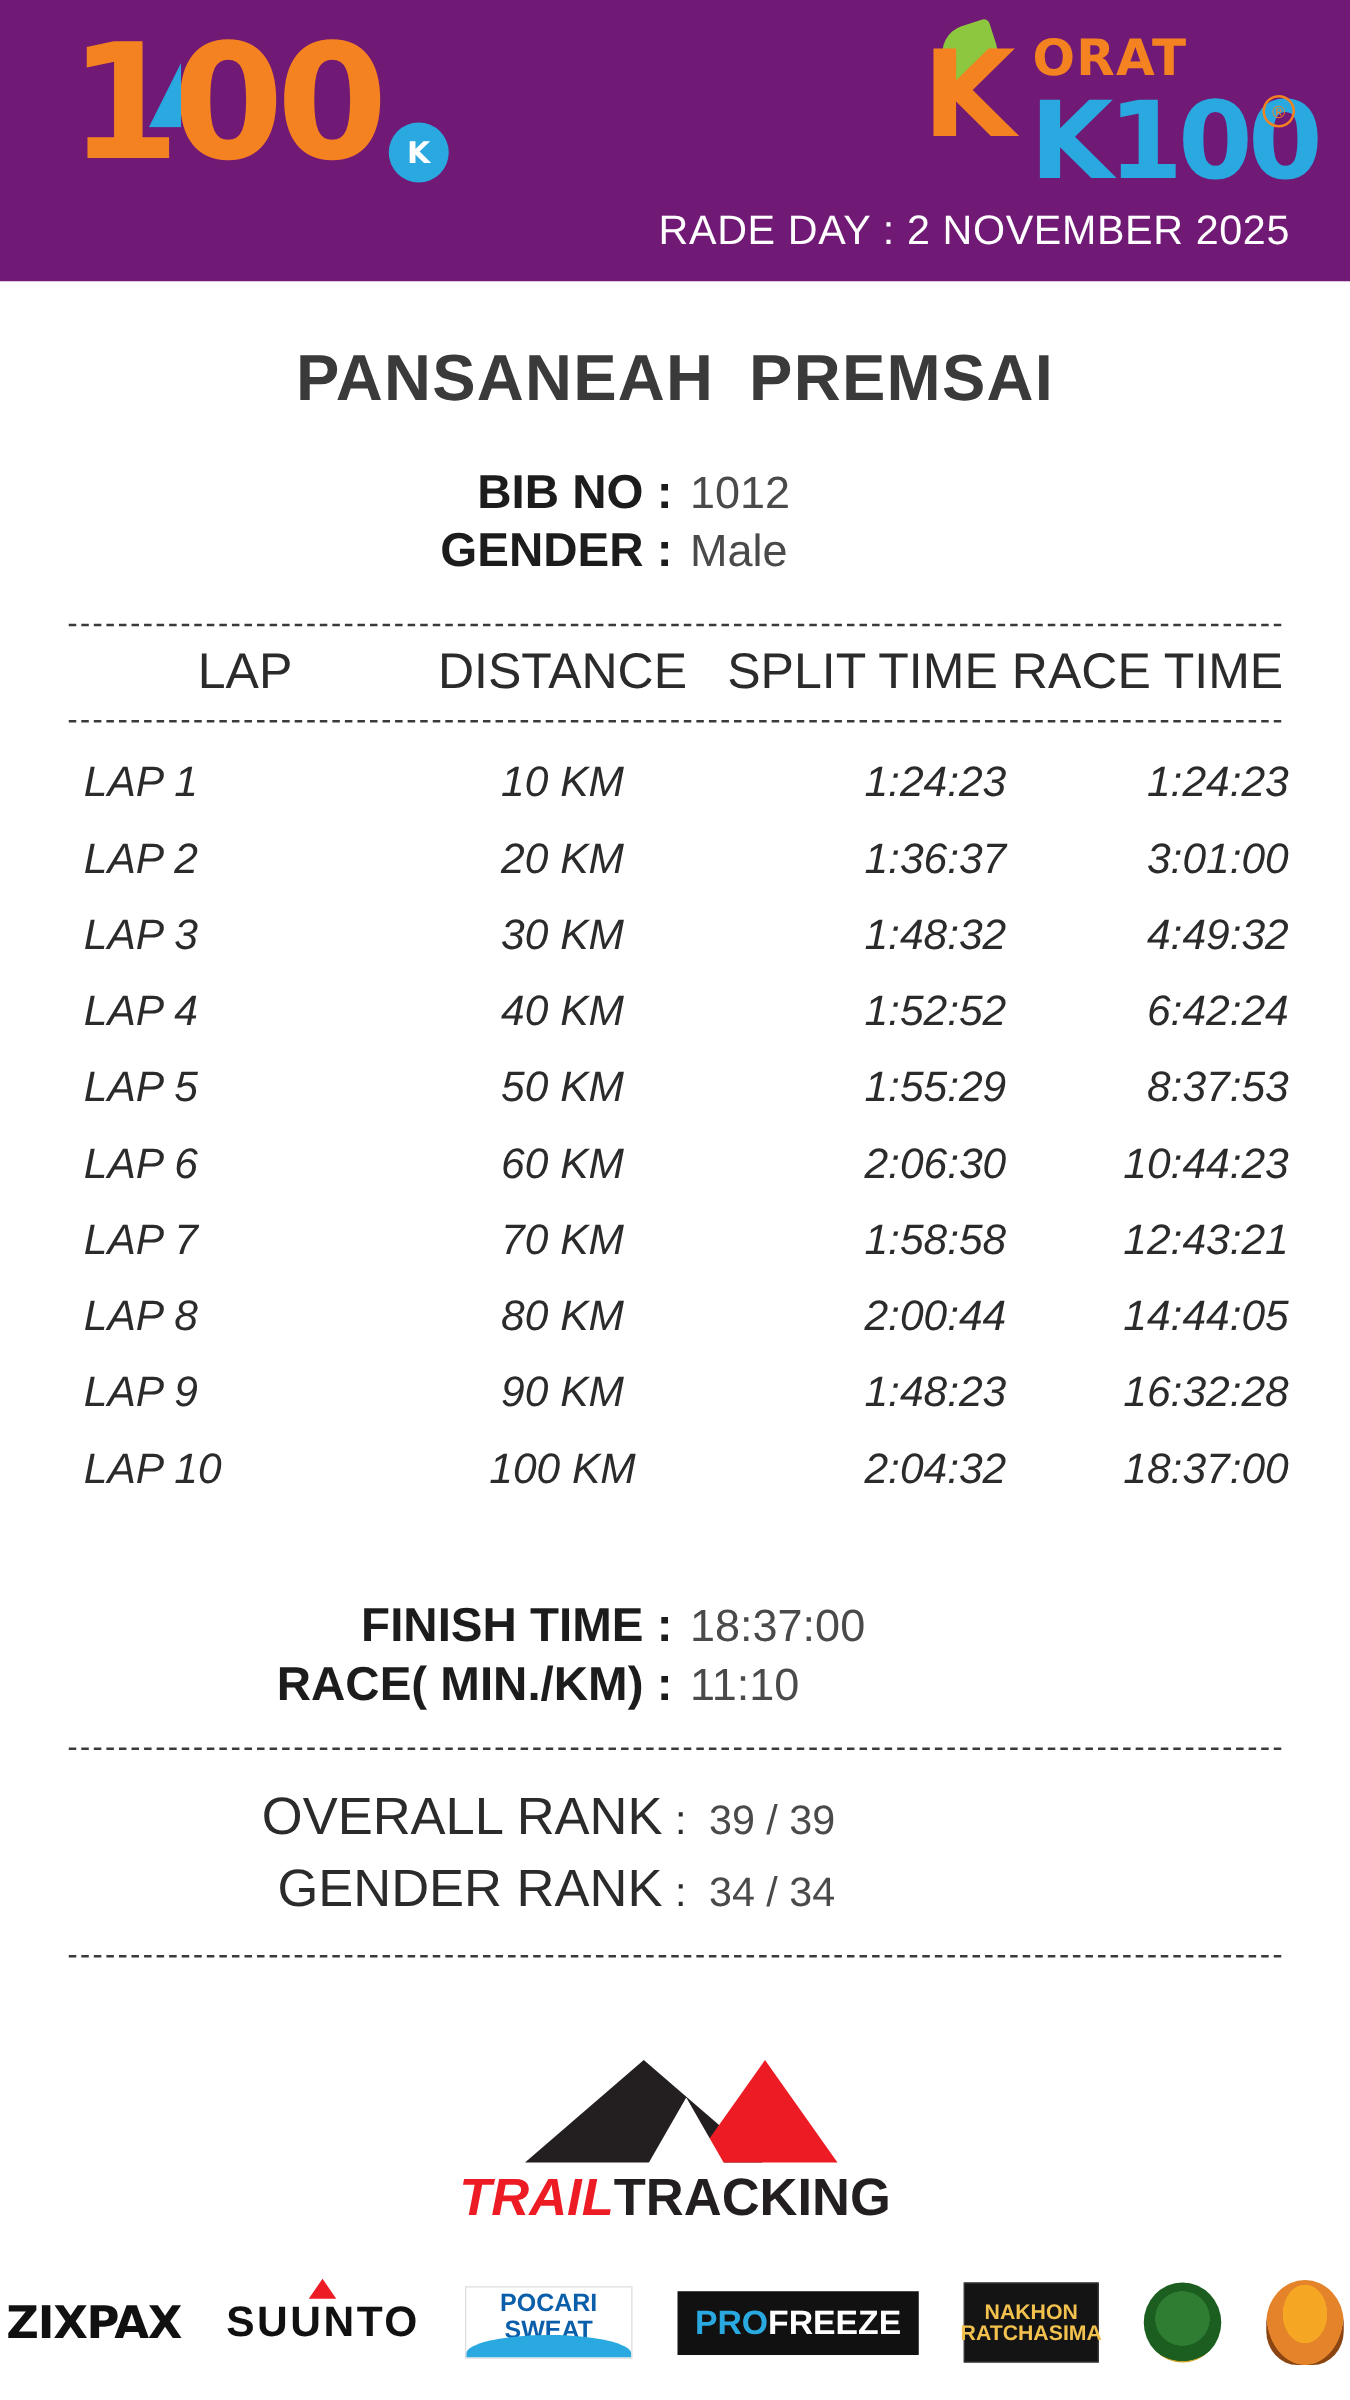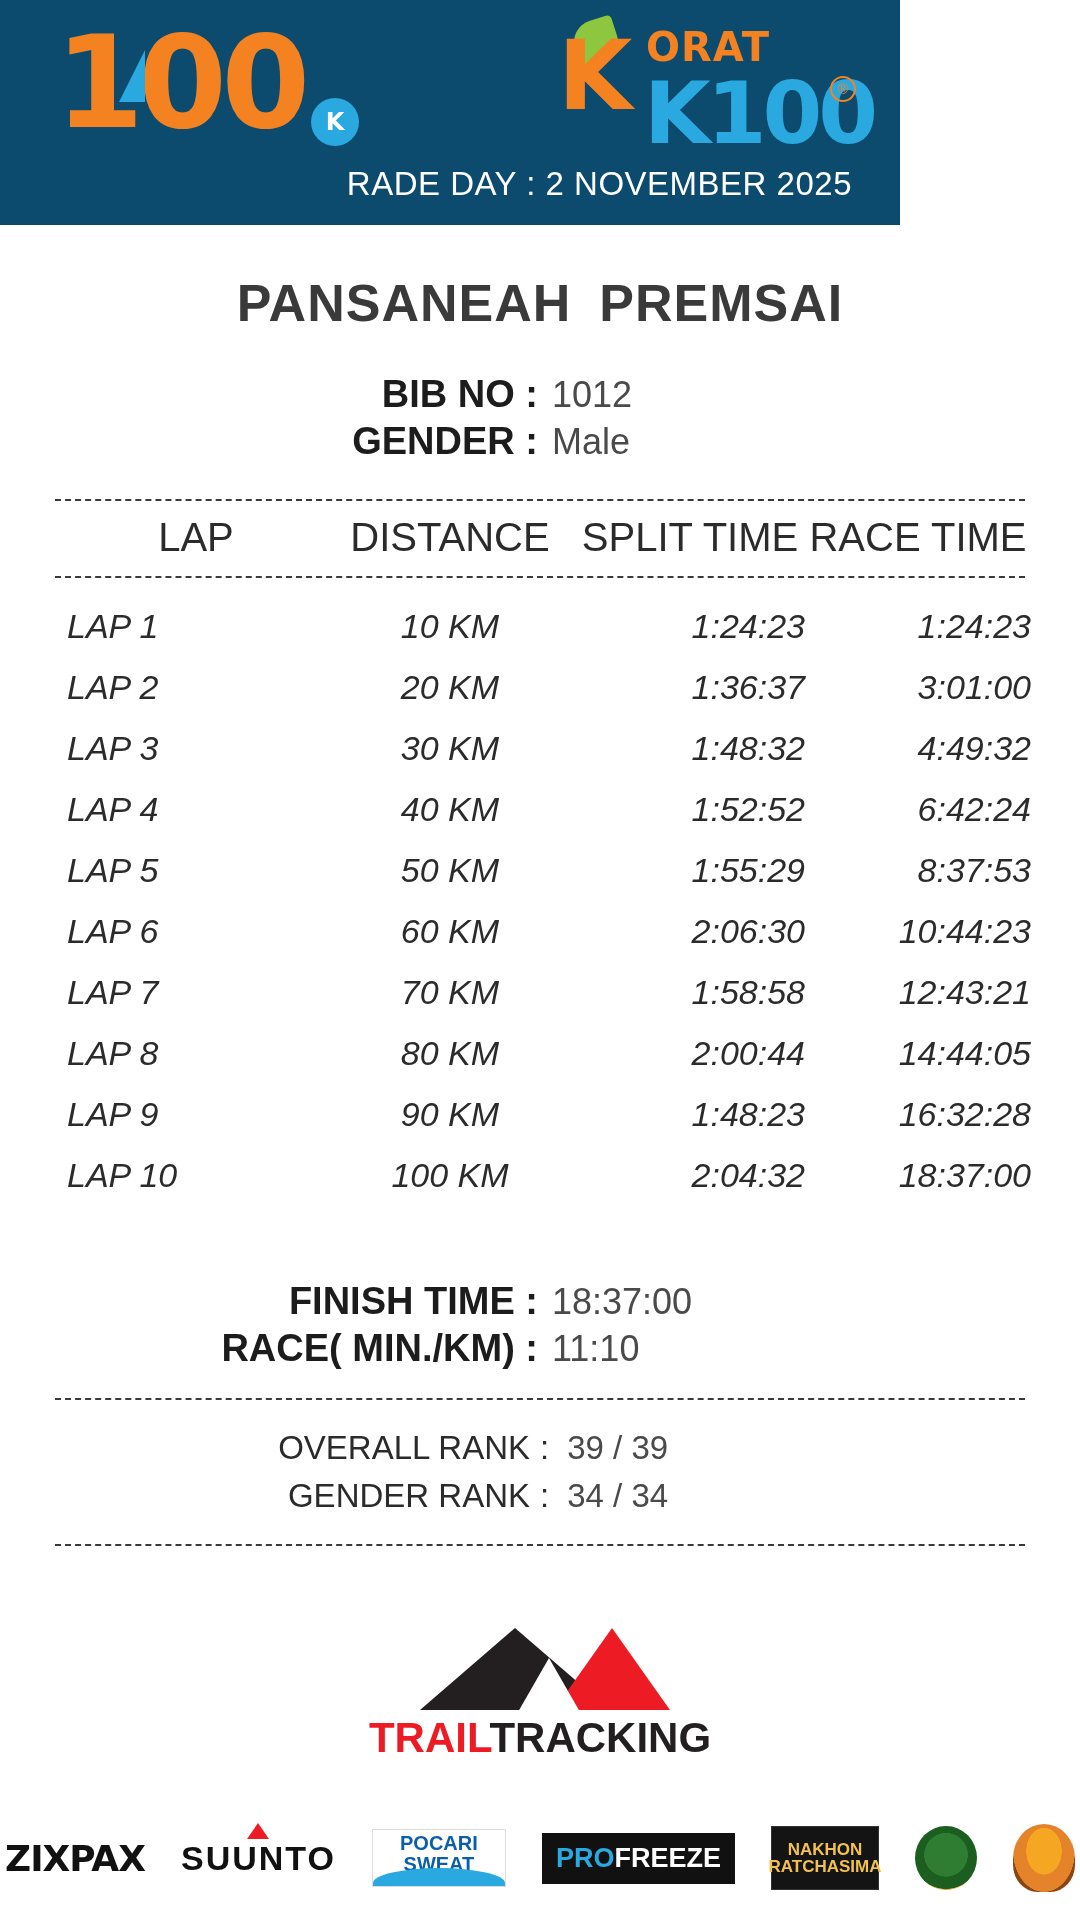--- a/index.html
+++ b/index.html
@@ -12,23 +12,23 @@
   .page {
     position: relative;
     width: 1080px; height: 1920px;
     background: #ffffff;
     overflow: hidden;
   }
 
   
   .header {
     position: relative;
-    width: 900px;
+    width: 1080px;
     height: 225px;
-    background: #0c4a6e;
+    background: #701a75;
   }
   .logo-100 {
     position: absolute;
     left: 55px; top: 22px;
     width: 300px; height: 130px;
   }
   .logo-100 .txt {
     position: absolute;
     left: 0; top: -14px;
     font-size: 128px;
@@ -206,21 +206,21 @@
   .sum-value {
     font-size: 36px;
     color: #4a4a4a;
   }
 
   .rank-block { margin-top: 28px; }
   .rank-row { display: flex; align-items: baseline; padding: 5px 0; }
   .rank-label {
     width: 540px;
     text-align: right;
-    font-size: 33px;
+    font-size: 42px;
     color: #2b2b2b;
     padding-right: 10px;
   }
   .rank-sep { font-size: 33px; color: #2b2b2b; padding-right: 18px; }
   .rank-value { font-size: 33px; color: #4a4a4a; }
   .rank-block .dash:first-child { margin-bottom: 24px; }
   .rank-block .dash:last-child { margin-top: 24px; }
 
   
   .tt {
@@ -256,21 +256,21 @@
     width: 62px; height: 54px;
     background: #ffffff;
     clip-path: polygon(50% 0, 100% 100%, 0 100%);
   }
   .tt-word {
     margin-top: 4px;
     font-size: 42px;
     font-weight: 700;
     letter-spacing: 0px;
   }
-  .tt-word .red { color: #ED1C24; }
+  .tt-word .red { color: #ED1C24; font-style: italic; }
   .tt-word .blk { color: #231f20; }
 
   
   .sponsors {
     position: absolute;
     left: 0; bottom: 28px;
     width: 1080px;
     display: flex;
     align-items: center;
     justify-content: center;

